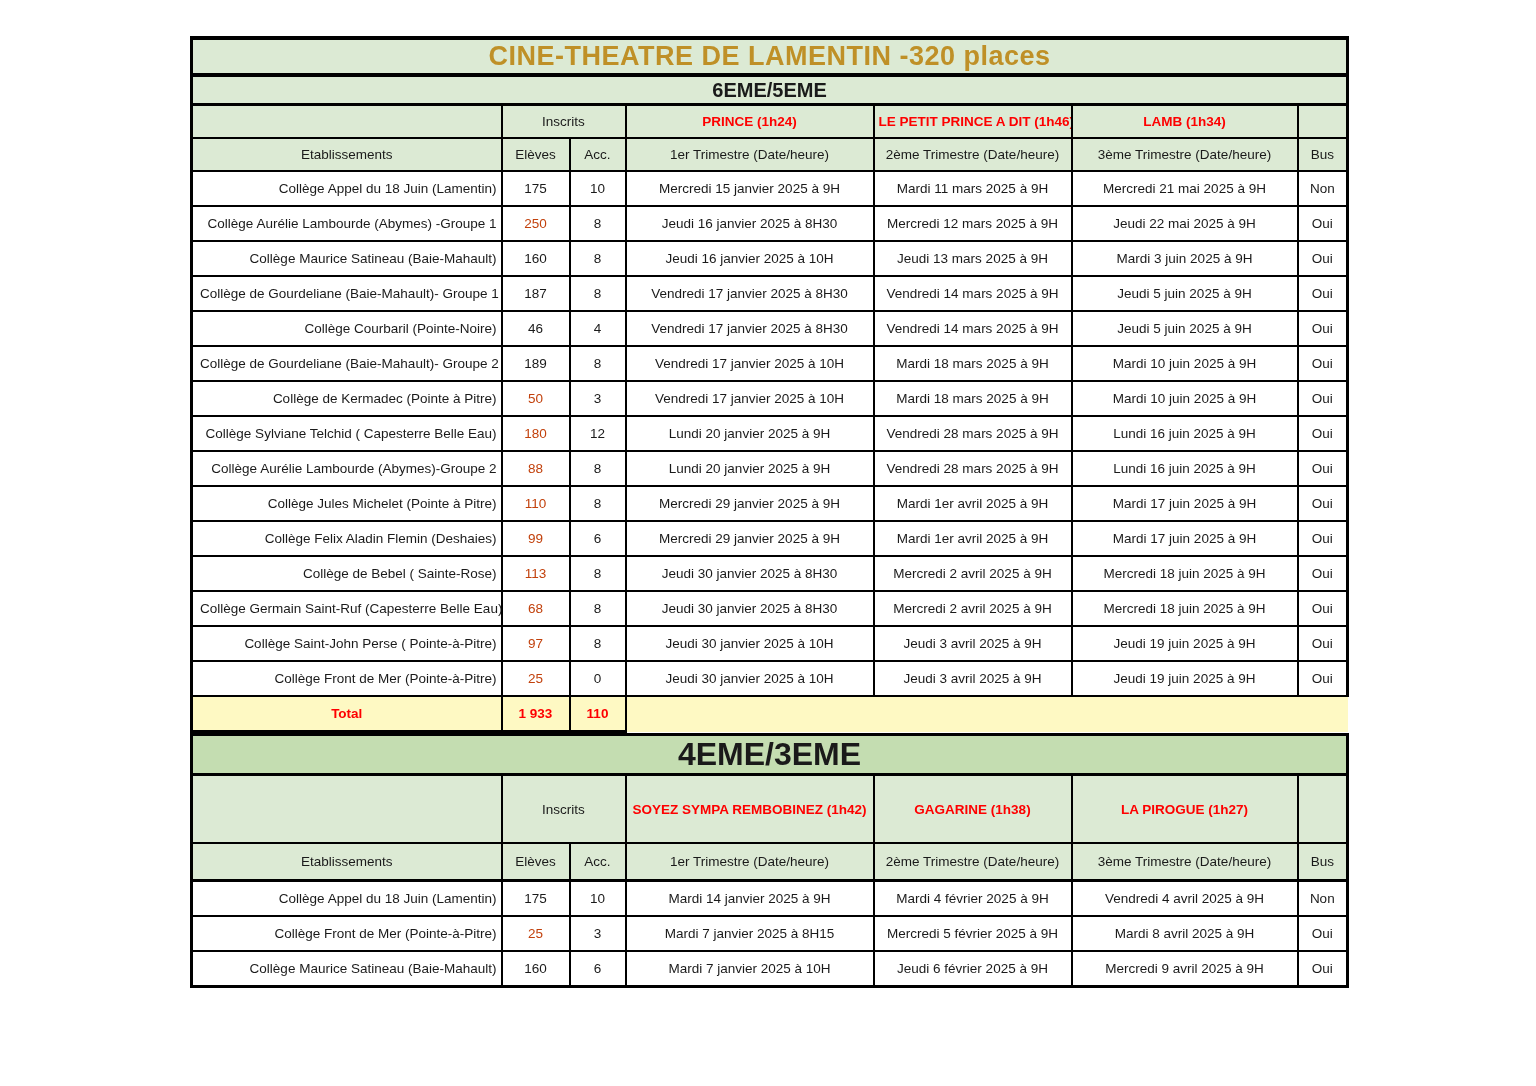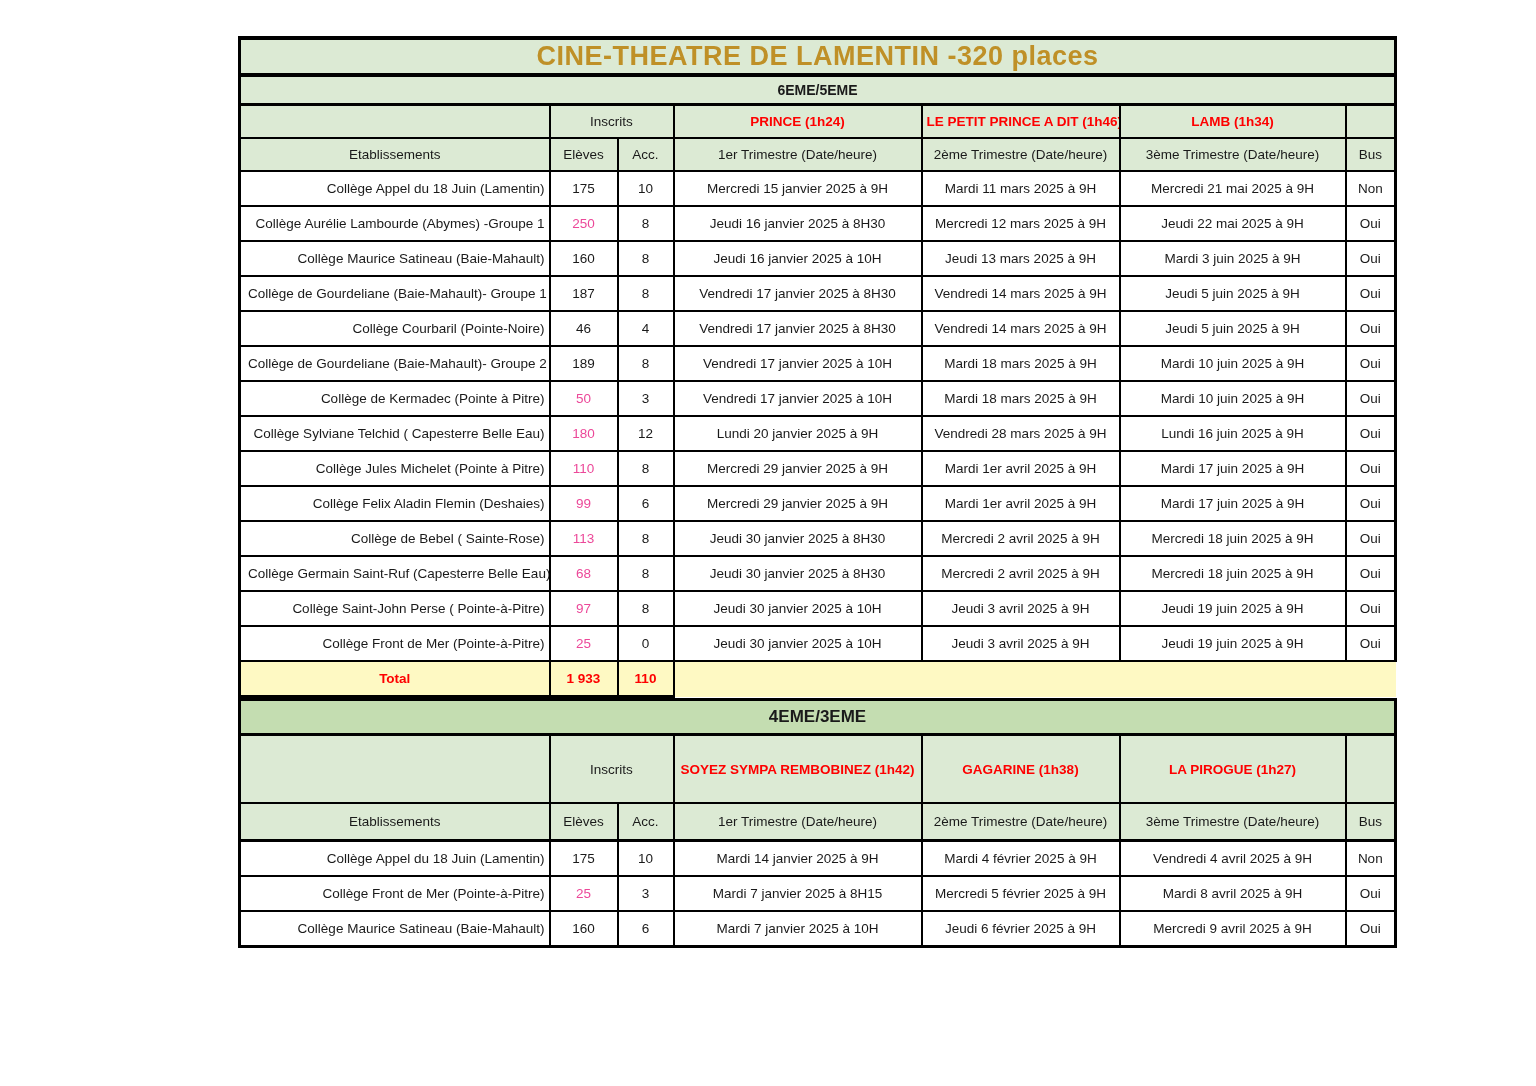--- a/index.html
+++ b/index.html
@@ -2,45 +2,45 @@
 <html><head>
 <meta charset="utf-8">
 <style>
   html,body{margin:0;padding:0;}
   body{
     width:1536px;height:1086px;background:#ffffff;
     font-family:"Liberation Sans","DejaVu Sans",sans-serif;
     color:#1a1a1a;position:relative;
   }
   .sheet{position:absolute;left:190px;top:36px;width:1156px;}
-  table{border-collapse:collapse;table-layout:fixed;width:1156px;margin-left:48px;}
+  table{border-collapse:collapse;table-layout:fixed;width:1156px;}
   td{border:2px solid #000;overflow:hidden;white-space:nowrap;
      font-size:13.5px;text-align:center;vertical-align:middle;padding:0 4px;}
   
   col.c-etab{width:310px;} col.c-elev{width:68px;} col.c-acc{width:56px;}
   col.c-t1{width:248px;} col.c-t2{width:198px;} col.c-t3{width:226px;}
   col.c-bus{width:50px;}
   
   .g{background:#dcead4;}
   .band2{background:#c4ddb1;}
   
   tr.row-title td{height:33px;border-width:4px;}
   .title-text{font-size:27px;font-weight:bold;color:#bf9027;letter-spacing:0.5px;}
-  tr.row-sec1 td{height:26px;font-weight:bold;font-size:14px;border-width:3px;text-align:center;}
+  tr.row-sec1 td{height:26px;font-weight:bold;font-size:20px;border-width:3px;text-align:center;}
   tr.row-movies1 td{height:31px;}
   tr.row-movies2 td{height:66px;}
   tr.row-head td{height:31px;}
   tr.row-head2 td{height:35px;}
   .movie{color:#fe0000;font-weight:bold;}
   tr.data-row td{height:33px;background:#ffffff;}
   td.etab{text-align:right;padding-left:7px;}
-  td.blue{color:#ec4899;}
+  td.blue{color:#c2410c;}
   tr.total-row td{height:33px;font-weight:bold;color:#fe0000;border-bottom-width:3px;background:#fef9c3;}
   td.no-border{border:0 none;background:#ffffff;}
-  tr.row-band2 td{height:32px;font-weight:bold;font-size:17px;border-width:3px;}
+  tr.row-band2 td{height:32px;font-weight:bold;font-size:32px;border-width:3px;}
   
   table td:first-child{border-left-width:3px;}
   table tr td:last-child{border-right-width:3px;}
   #t2 tr:last-child td{border-bottom-width:3px;}
   td.no-border{border:0 none !important;}
 </style>
 </head>
 <body>
 
 <div class="sheet">
@@ -147,20 +147,29 @@
         <tr class="data-row">
           <td class="etab">Collège Sylviane Telchid ( Capesterre Belle Eau)</td>
           <td class="blue">180</td>
           <td>12</td>
           <td>Lundi 20 janvier 2025  à 9H</td>
           <td>Vendredi 28 mars 2025  à 9H</td>
           <td>Lundi 16 juin 2025 à 9H</td>
           <td>Oui</td>
         </tr>
         <tr class="data-row">
+          <td class="etab">Collège Aurélie Lambourde  (Abymes)-Groupe 2</td>
+          <td class="blue">88</td>
+          <td>8</td>
+          <td>Lundi 20 janvier 2025 à 9H</td>
+          <td>Vendredi 28 mars 2025 à 9H</td>
+          <td>Lundi 16 juin 2025  à 9H</td>
+          <td>Oui</td>
+        </tr>
+        <tr class="data-row">
           <td class="etab">Collège Jules Michelet (Pointe à Pitre)</td>
           <td class="blue">110</td>
           <td>8</td>
           <td>Mercredi 29 janvier 2025 à 9H</td>
           <td>Mardi 1er avril 2025  à 9H</td>
           <td>Mardi 17 juin 2025  à 9H</td>
           <td>Oui</td>
         </tr>
         <tr class="data-row">
           <td class="etab">Collège Felix Aladin Flemin (Deshaies)</td>

